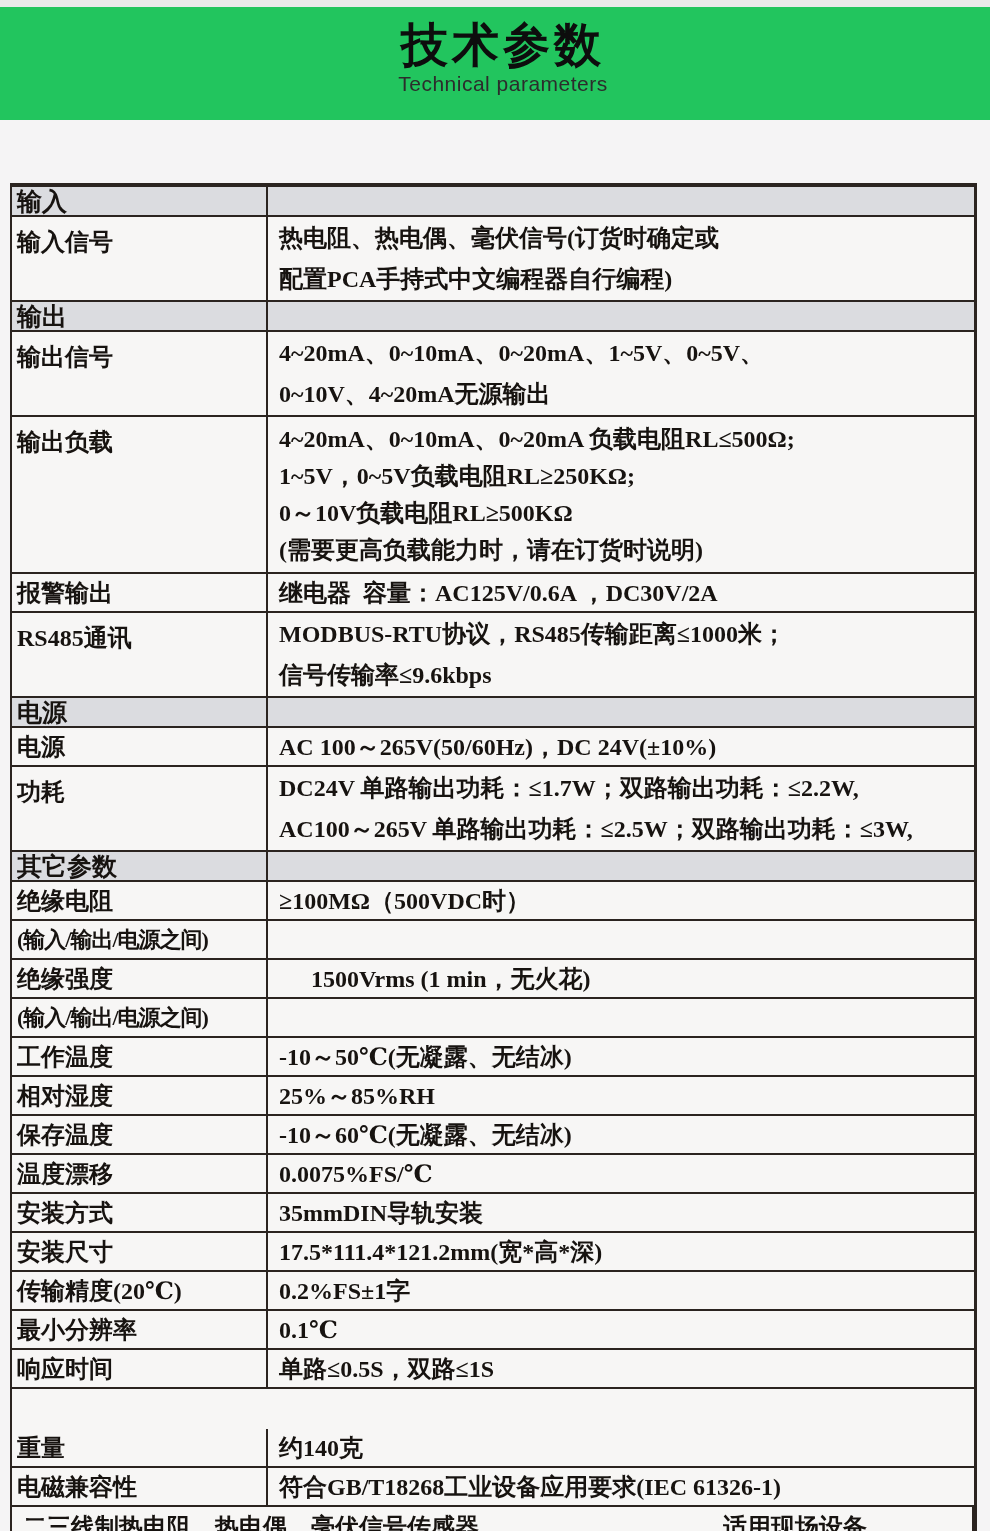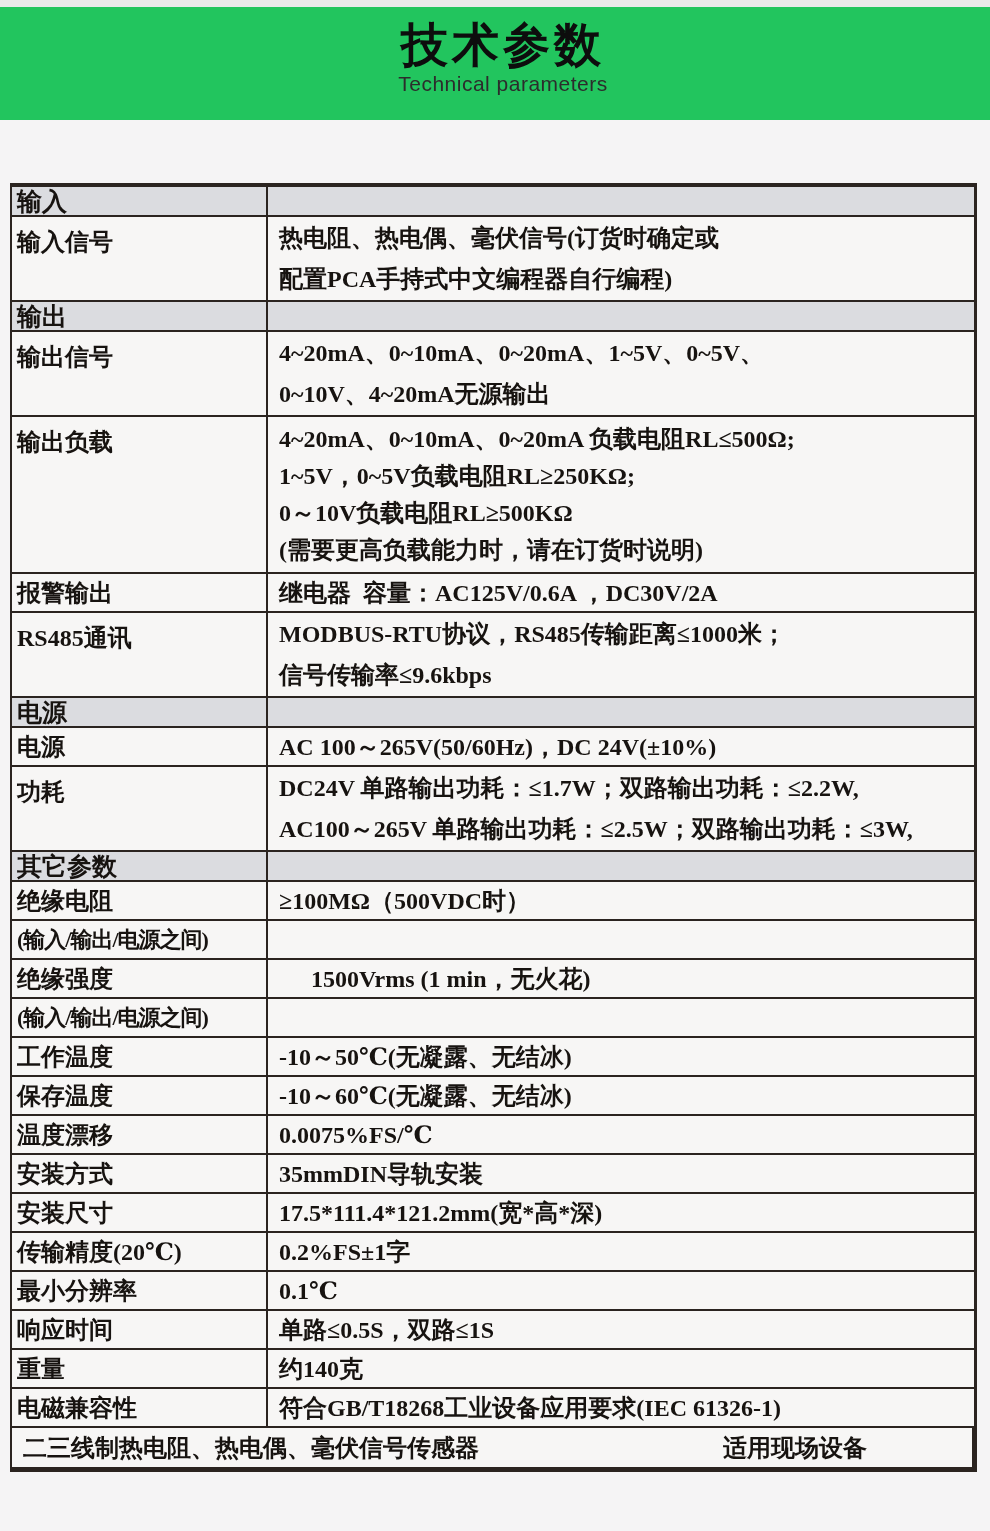--- a/index.html
+++ b/index.html
@@ -151,20 +151,26 @@
       <div class="cell label small">(输入/输出/电源之间)</div>
       <div class="cell value"></div>
     </div>
     <div class="row" style="height: 39px;">
       <div class="cell label">工作温度</div>
       <div class="cell value">
         <div class="line">-10～50℃(无凝露、无结冰)</div>
       </div>
     </div>
     <div class="row" style="height: 39px;">
+      <div class="cell label">相对湿度</div>
+      <div class="cell value">
+        <div class="line">25%～85%RH</div>
+      </div>
+    </div>
+    <div class="row" style="height: 39px;">
       <div class="cell label">保存温度</div>
       <div class="cell value">
         <div class="line">-10～60℃(无凝露、无结冰)</div>
       </div>
     </div>
     <div class="row" style="height: 39px;">
       <div class="cell label">温度漂移</div>
       <div class="cell value">
         <div class="line">0.0075%FS/℃</div>
       </div>
@@ -192,21 +198,21 @@
       <div class="cell value">
         <div class="line">0.1℃</div>
       </div>
     </div>
     <div class="row" style="height: 39px;">
       <div class="cell label">响应时间</div>
       <div class="cell value">
         <div class="line">单路≤0.5S，双路≤1S</div>
       </div>
     </div>
-    <div class="row" style="height: 39px;">
+    <div class="row" style="height: 39px; margin-top: 40px;">
       <div class="cell label">重量</div>
       <div class="cell value">
         <div class="line">约140克</div>
       </div>
     </div>
     <div class="row" style="height: 39px;">
       <div class="cell label">电磁兼容性</div>
       <div class="cell value">
         <div class="line">符合GB/T18268工业设备应用要求(IEC 61326-1)</div>
       </div>

